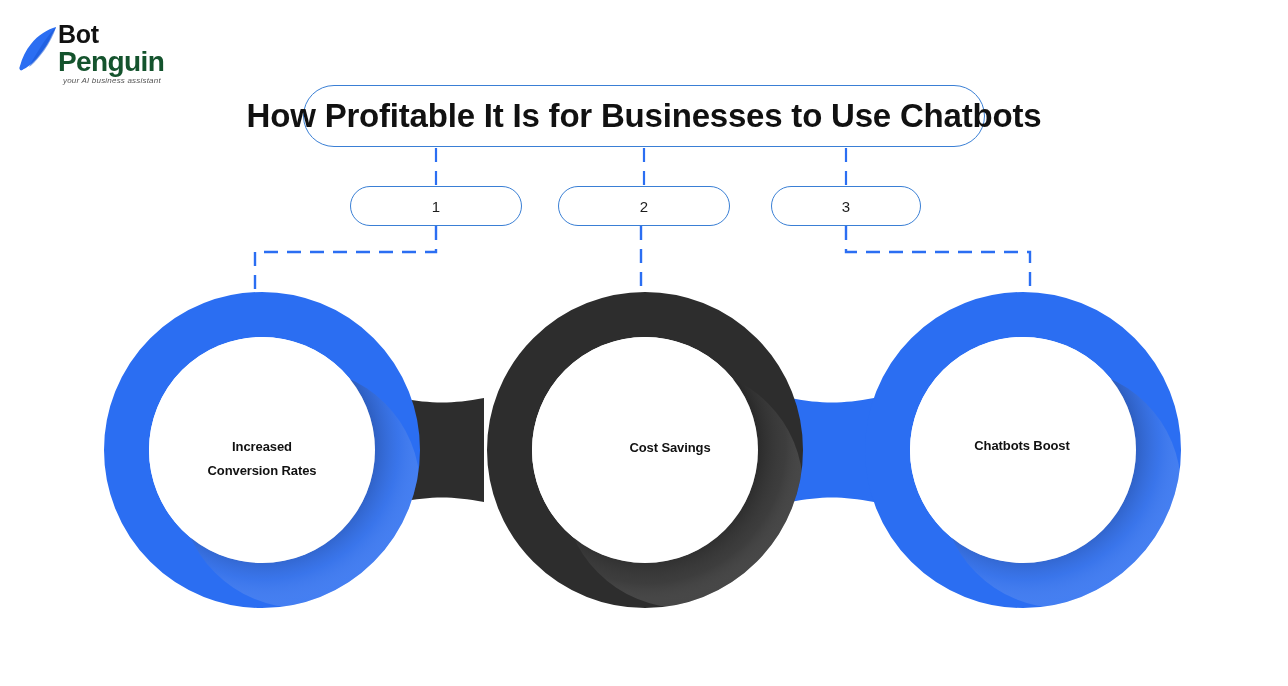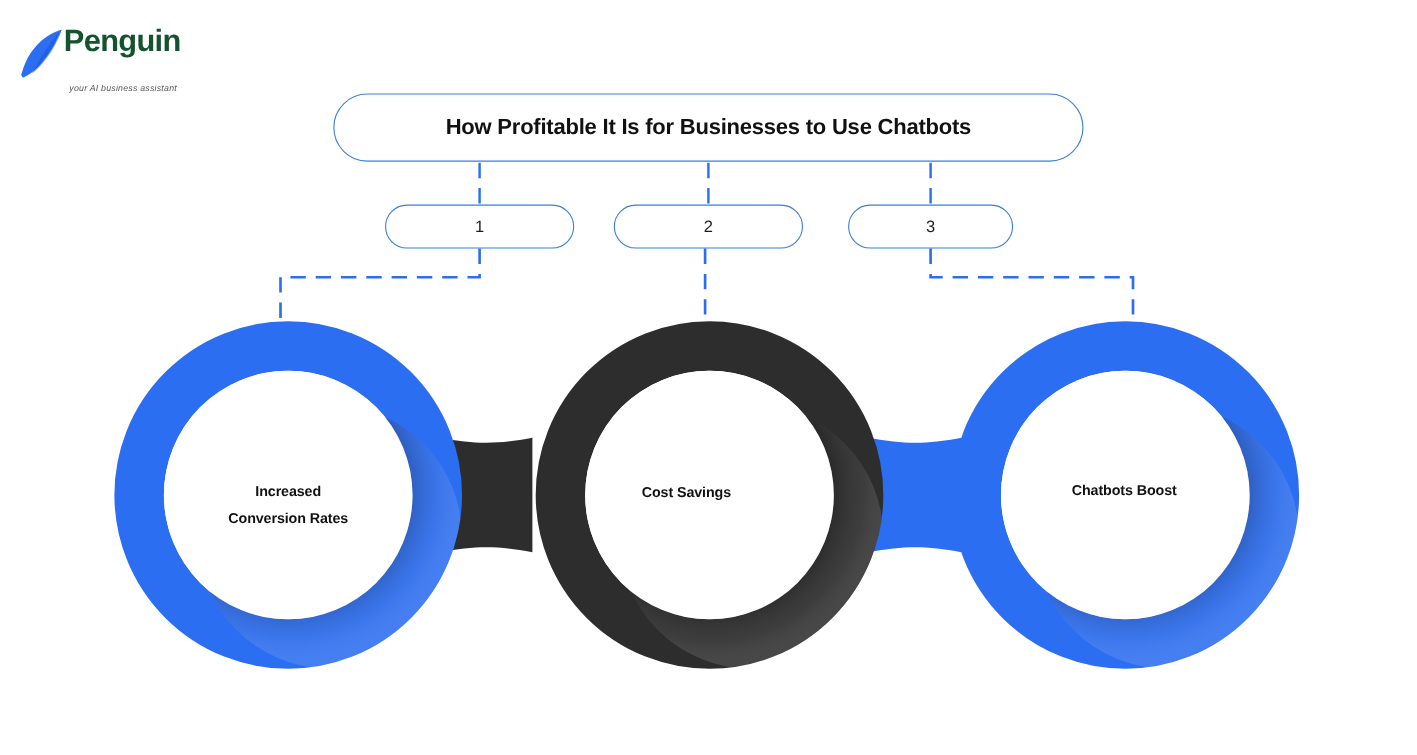--- a/index.html
+++ b/index.html
@@ -74,21 +74,21 @@
     height: 62px;
     box-sizing: border-box;
     border: 1.3px solid #3a7fd5;
     border-radius: 31px;
     background: #ffffff;
     display: flex;
     align-items: center;
     justify-content: center;
   }
   #title-box .title-text {
-    font-size: 20px;
+    font-size: 33px;
     font-weight: bold;
     color: #111111;
     letter-spacing: -0.2px;
     white-space: nowrap;
   }
 
   
   .num-pill {
     position: absolute;
     height: 40px;
@@ -132,35 +132,36 @@
     position: absolute;
     text-align: center;
     font-size: 13px;
     font-weight: bold;
     color: #111111;
     line-height: 24px;
     letter-spacing: -0.1px;
     white-space: pre-line;
   }
   #label-1 { left: 142px; top: 435px; width: 240px; }
-  #label-2 { left: 504px; top: 436px; width: 240px; }
+  #label-2 { left: 550px; top: 436px; width: 240px; }
   #label-3 { left: 902px; top: 434px; width: 240px; }
 </style>
 </head>
 <body>
 
 <div id="logo">
   <span class="logo-mark">
     <svg width="42" height="46" viewBox="0 0 42 46">
       <path d="M38 1 C30 3 20 9 13 18 C8 24 4 32 2 40 C1 43 2 45 4 44 C9 42 15 37 20 31 C26 24 31 16 34 9 C36 5 38 2 38 1 Z" fill="#2b6ef2"></path>
       <path d="M38 1 C33 6 27 14 22 22 C18 28 14 35 11 41 C14 39 18 35 22 30 C28 23 33 14 36 7 Z" fill="#1a57d6" opacity="0.55"></path>
       <path d="M2 40 C6 39 11 36 15 32 C12 37 8 41 4 44 C2 45 1 43 2 40 Z" fill="#2b6ef2"></path>
     </svg>
   </span>
   <div class="logo-words">
+    <div class="logo-bot">Bot</div>
     <div class="logo-penguin">Penguin</div>
   </div>
   <div class="logo-tagline">your AI business assistant</div>
 </div>
 
 <div id="title-box">
   <span class="title-text">How Profitable It Is for Businesses to Use Chatbots</span>
 </div>
 
 <div class="num-pill" id="pill-1">

